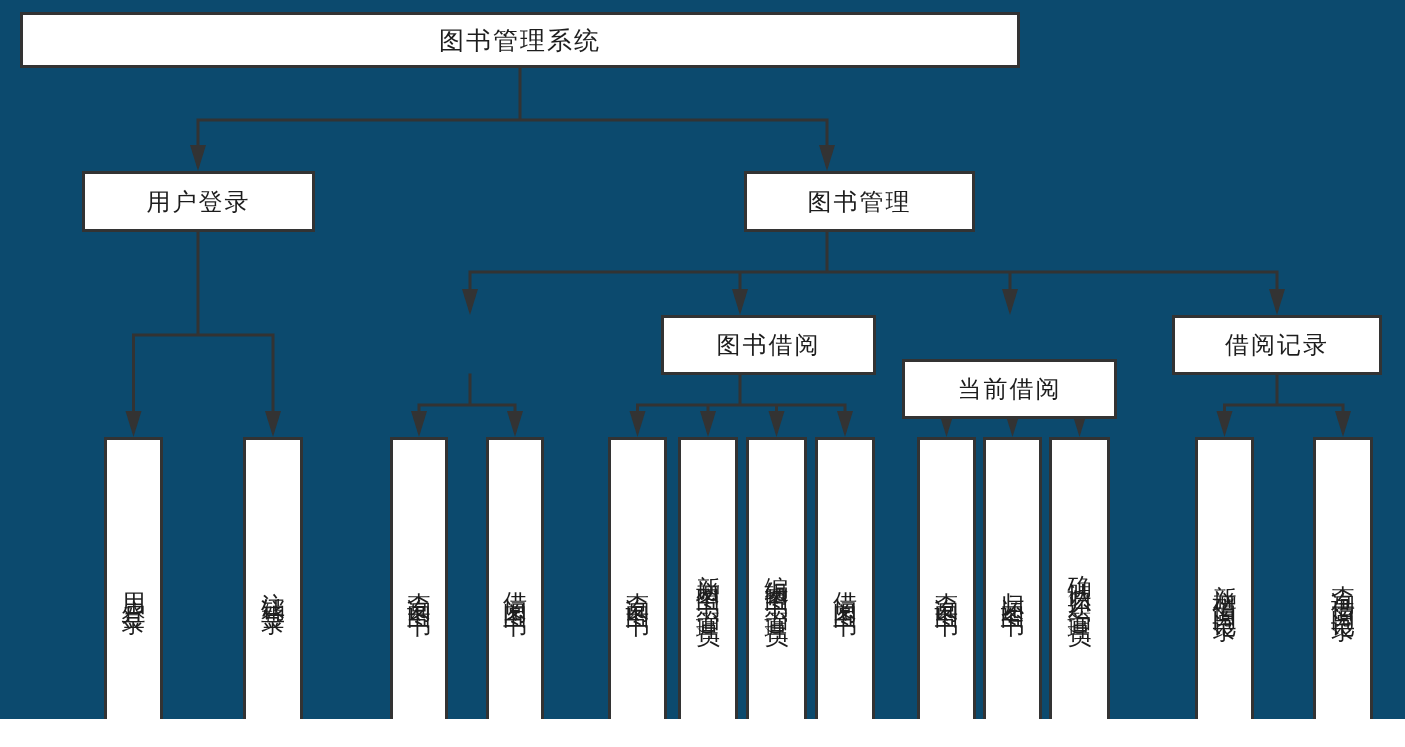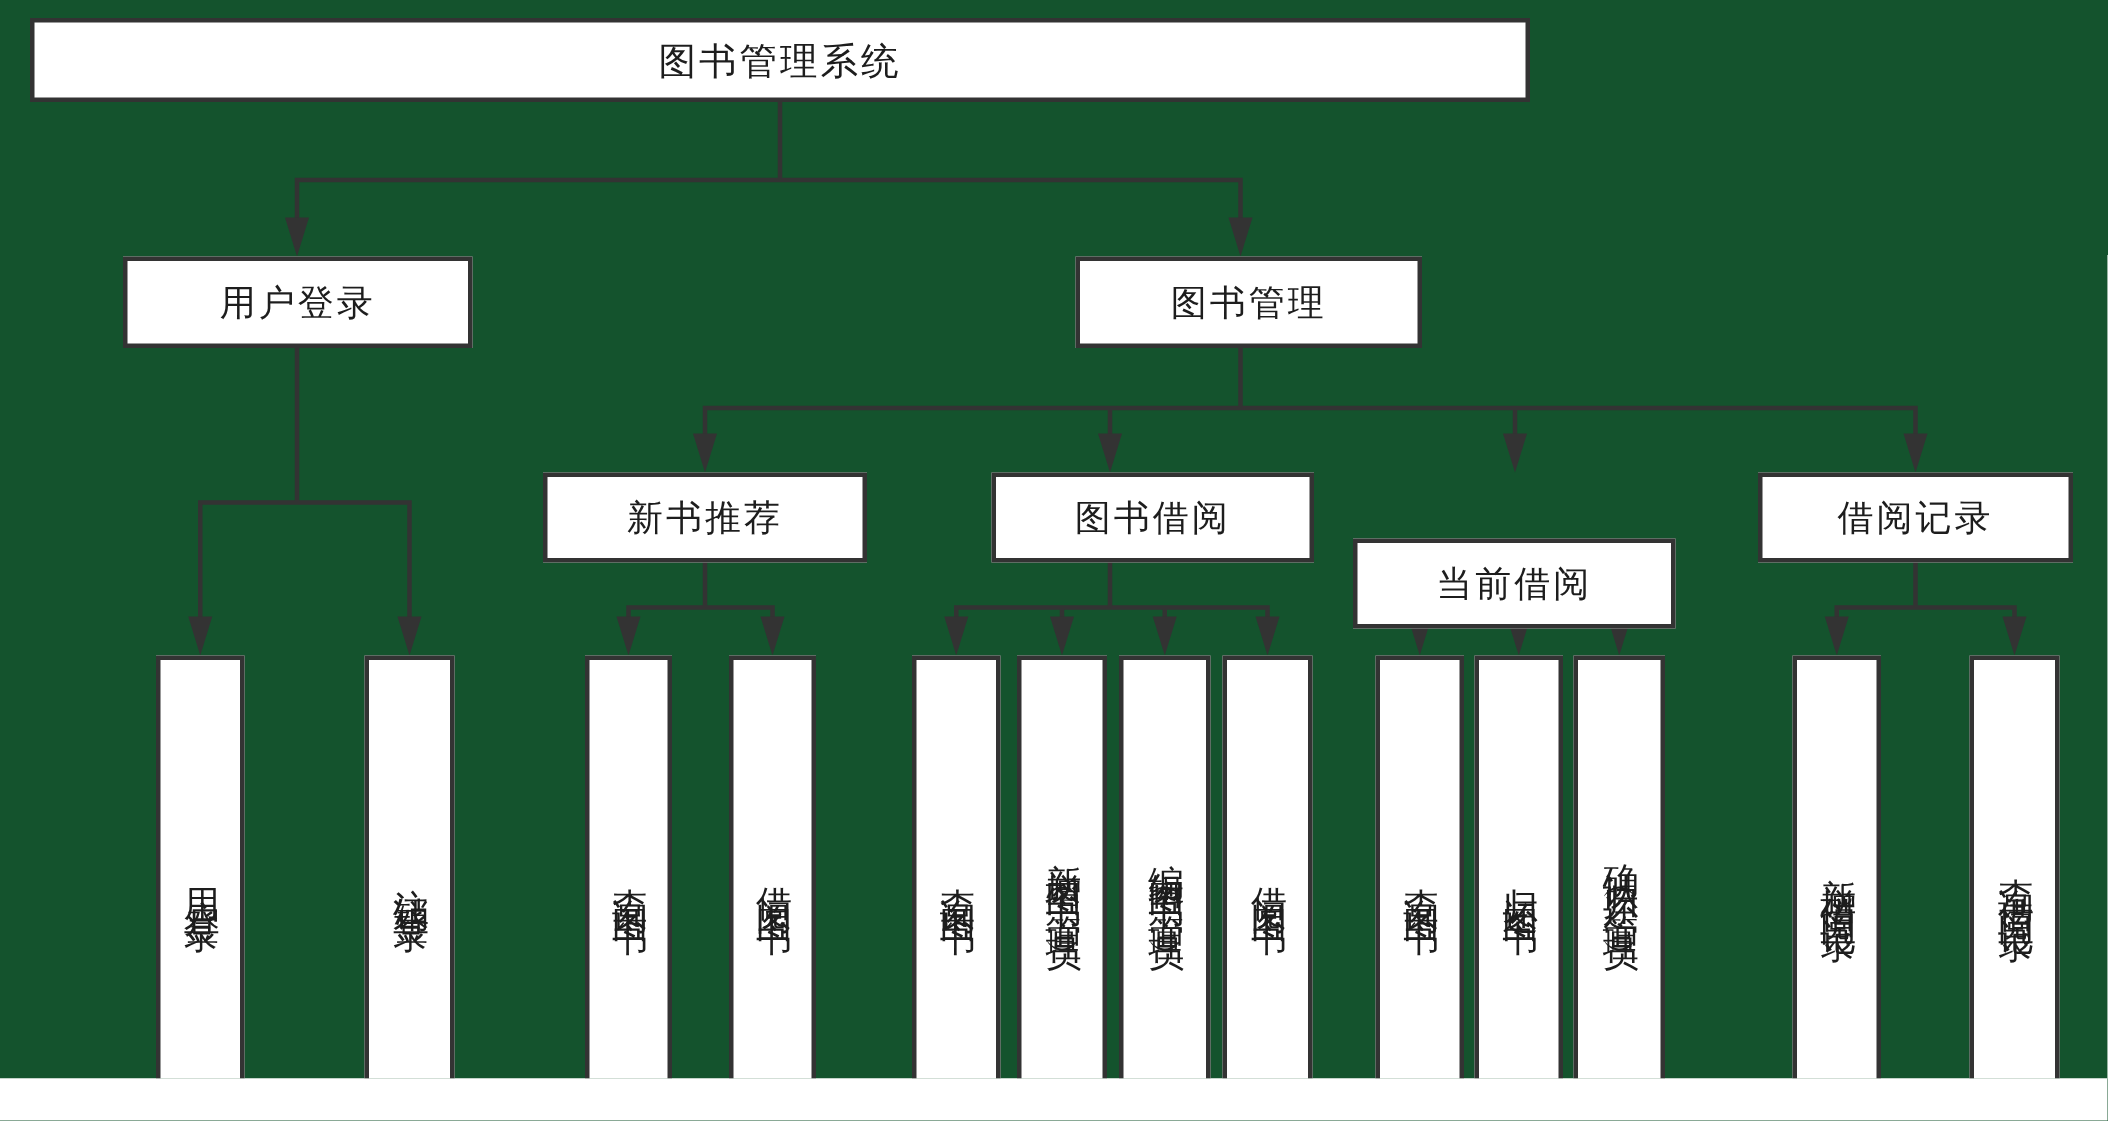--- a/index.html
+++ b/index.html
@@ -1,20 +1,20 @@
 <!DOCTYPE html>
 <html><head>
 <meta charset="utf-8">
 <style>
   html, body { margin: 0; padding: 0; background: #ffffff; }
   .canvas {
     position: relative;
     width: 1405px;
     height: 719px;
-    background: #14532d;
+    background: #0c4a6e;
     font-family: "Liberation Sans", "DejaVu Sans", sans-serif;
     overflow: hidden;
   }
   svg.connectors {
     position: absolute;
     left: 0; top: 0;
     width: 1405px; height: 747px;
   }
   .node {
     position: absolute;
@@ -100,27 +100,24 @@
     </g>
   </svg>
 
   <div class="node root" style="left:20px; top:12px; width:1000px; height:56px;">
     <span class="hlabel">图书管理系统</span>
   </div>
 
   <div class="node" style="left:82px; top:171px; width:233px; height:61px;">
     <span class="hlabel">用户登录</span>
   </div>
-  <div class="node" style="left:717px; top:171px; width:231px; height:61px;">
+  <div class="node" style="left:744px; top:171px; width:231px; height:61px;">
     <span class="hlabel">图书管理</span>
   </div>
 
-  <div class="node" style="left:362px; top:315px; width:216px; height:60px;">
-    <span class="hlabel">新书推荐</span>
-  </div>
   <div class="node" style="left:661px; top:315px; width:215px; height:60px;">
     <span class="hlabel">图书借阅</span>
   </div>
   <div class="node" style="left:902px; top:315px; width:215px; height:60px;margin-top:44px;">
     <span class="hlabel">当前借阅</span>
   </div>
   <div class="node" style="left:1172px; top:315px; width:210px; height:60px;">
     <span class="hlabel">借阅记录</span>
   </div>
 

